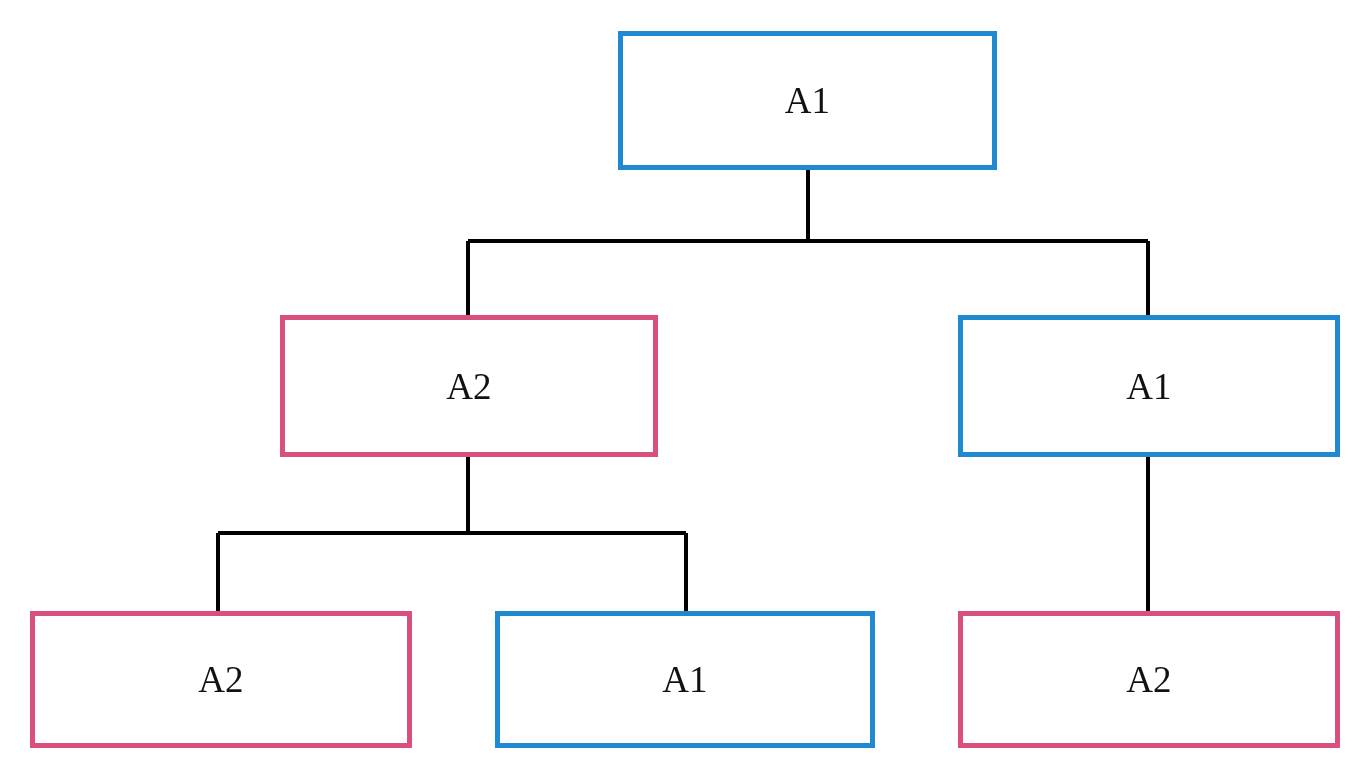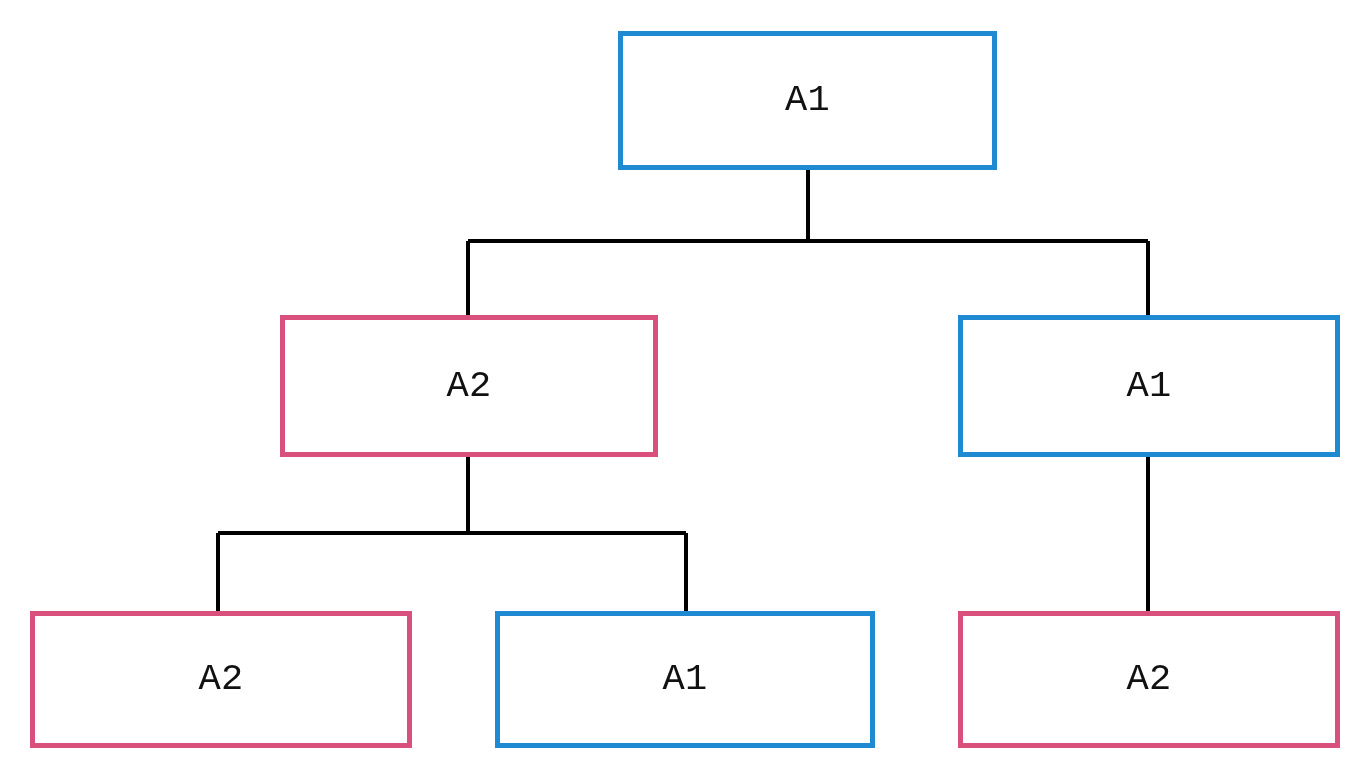--- a/index.html
+++ b/index.html
@@ -28,21 +28,21 @@
   .node {
     position: absolute;
     box-sizing: border-box;
     background: #ffffff;
     border-style: solid;
     display: flex;
     align-items: center;
     justify-content: center;
   }
   .node-label {
-    font-family: Liberation Mono, monospace;
+    font-family: Liberation Serif, serif;
     font-size: 37px;
     line-height: 1;
     color: #111111;
     letter-spacing: 0.2px;
     white-space: nowrap;
     user-select: none;
   }
 </style>
 </head>
 <body>

